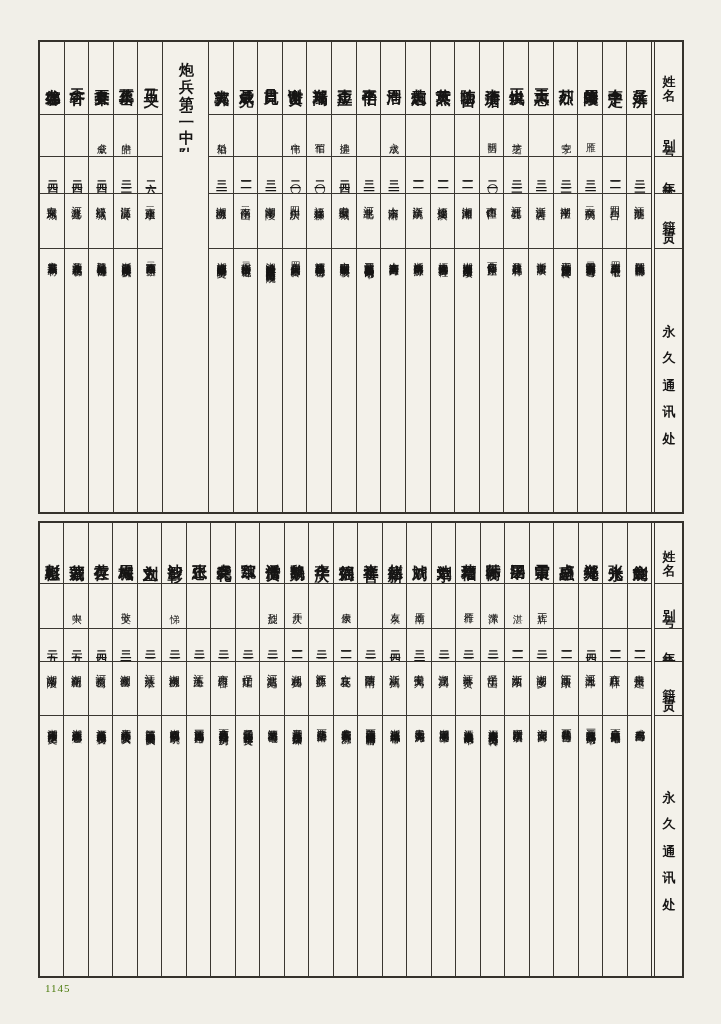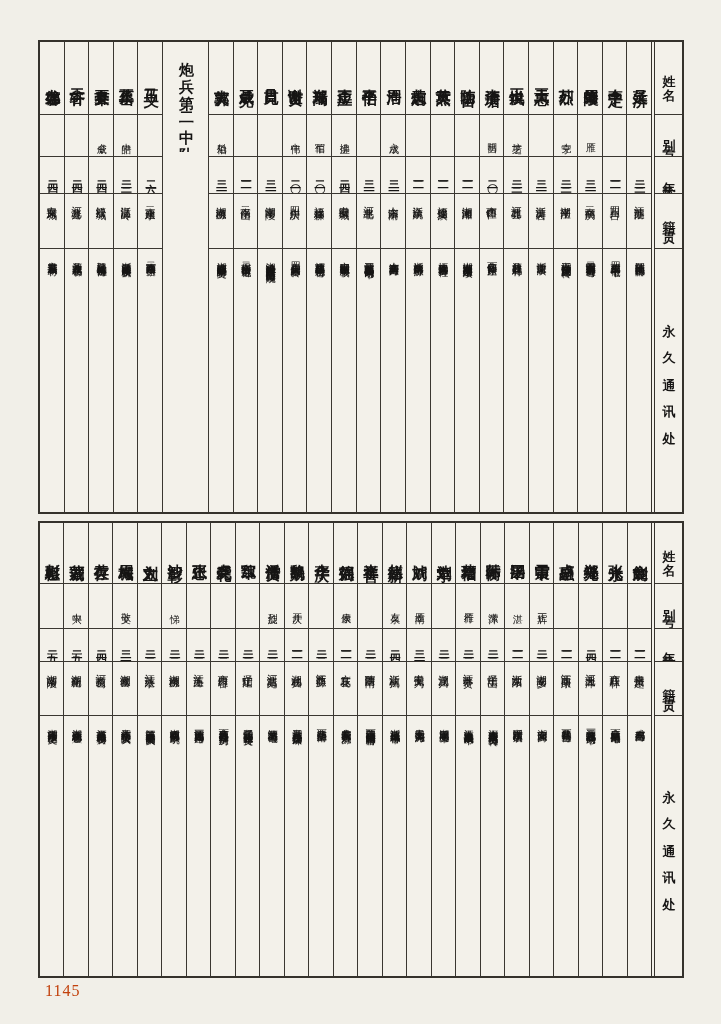--- a/index.html
+++ b/index.html
@@ -53,21 +53,21 @@
   .hc{font-size:13px;font-weight:700;}
   .hc-name{letter-spacing:13px;}
   .hc-hao{letter-spacing:7px;}
   .hc-age{letter-spacing:3px;}
   .hc-native{letter-spacing:10px;}
   .hc-address{letter-spacing:27px;}
   
   .unit-cell{font-size:15px;font-weight:700;letter-spacing:17px;padding-top:8px;justify-content:flex-start;}
   .page-number{
     position:absolute;left:45px;top:982px;
-    font-size:16px;letter-spacing:1px;color:#c2410c;
+    font-size:11px;letter-spacing:1px;color:#4d7c0f;
   }
 </style>
 </head>
 <body>
 
 <div class="page">
   <div class="rtable" id="table-top">
       <div class="col header-col">
         <div class="cell r-name hc hc-name">姓名</div>
         <div class="cell r-hao hc hc-hao">别号</div>

